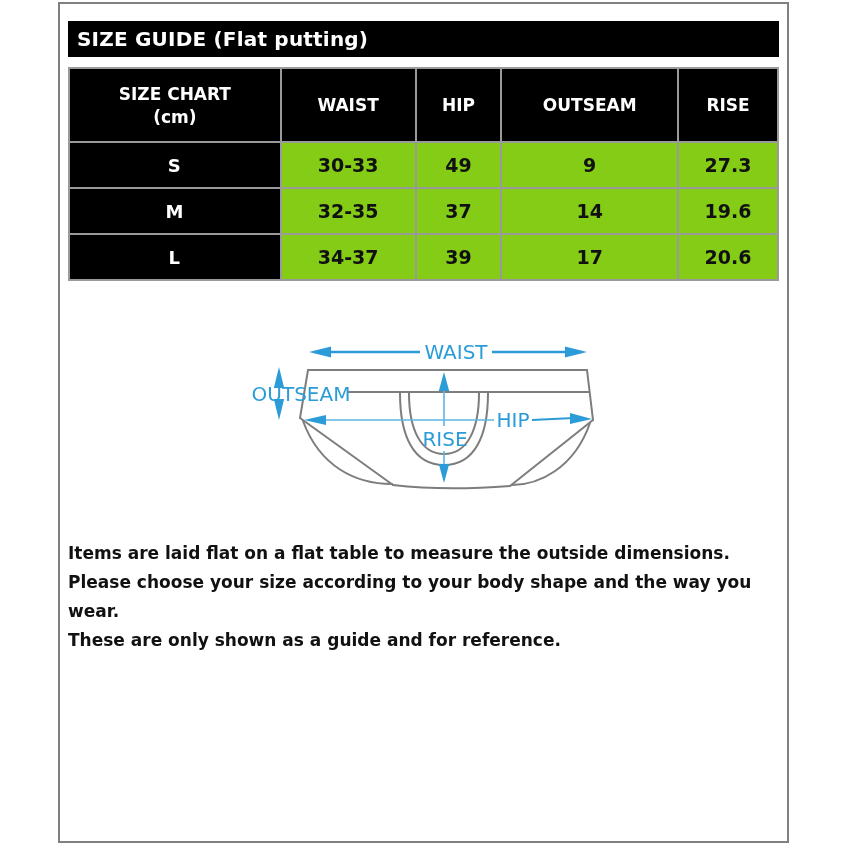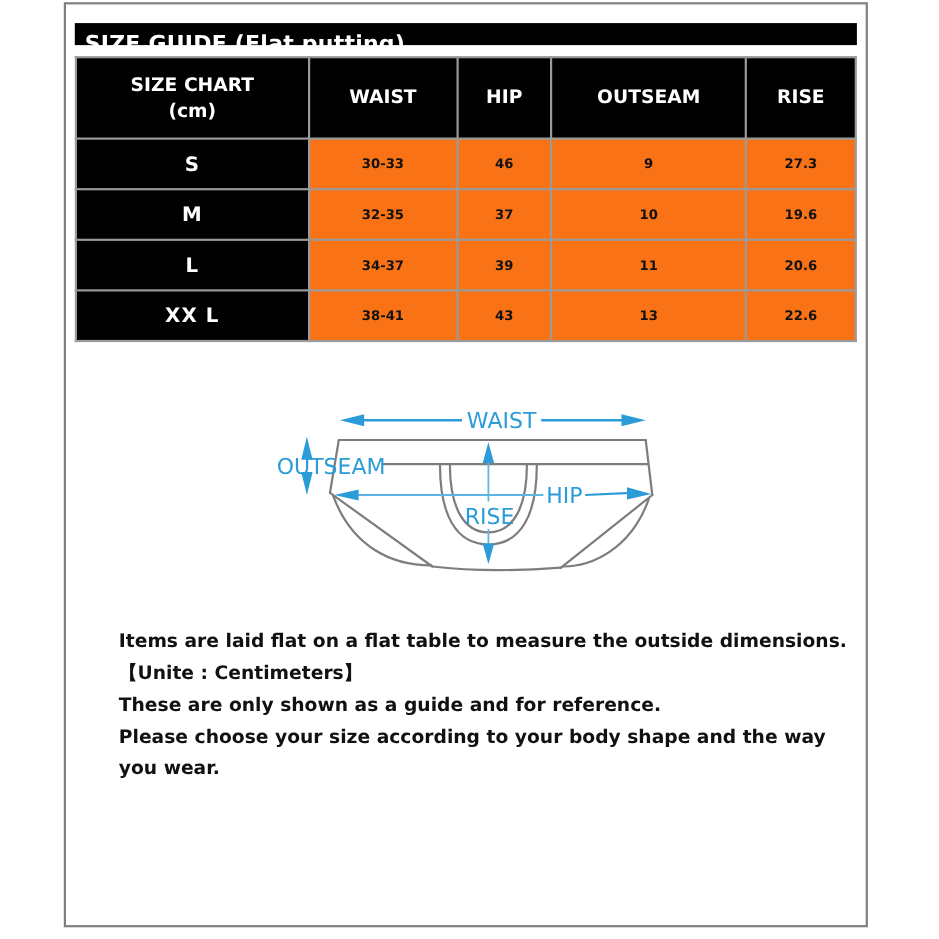--- a/index.html
+++ b/index.html
@@ -6,41 +6,41 @@
   .page {
     position:relative; width:854px; height:854px; background:#ffffff;
     font-family:"DejaVu Sans","Liberation Sans",sans-serif;
   }
   .frame {
     position:absolute; left:58px; top:2px; width:731px; height:841px;
     border:2px solid #808080; background:#ffffff; box-sizing:border-box;
     padding:17px 8px 0 8px;
   }
   .title-bar {
-    background:#000000; color:#ffffff; height:20px; line-height:36px;
+    background:#000000; color:#ffffff; height:36px; line-height:36px;
     font-size:20px; font-weight:bold; padding-left:9px; letter-spacing:0.2px;
   }
   table.size-table {
     width:100%; border-collapse:collapse; margin-top:10px;
     table-layout:fixed;
   }
   table.size-table td, table.size-table th {
     border:2px solid #9a9a9a; text-align:center; vertical-align:middle;
     font-weight:bold; padding:0;
   }
   .hdr { background:#000000; color:#ffffff; font-size:17px; }
   tr.header-row td { height:72px; }
   tr.data-row td { height:44px; }
   .black-cell { background:#000000; color:#ffffff; font-size:18px; letter-spacing:1px; }
-  .data-cell { background:#f97316; color:#111111; font-size:12px; }
+  .data-cell { background:#84cc16; color:#111111; font-size:19px; }
   .col1 { width:30%; } .col2 { width:19%; } .col3 { width:12%; }
   .col4 { width:25%; } .col5 { width:14%; }
   .hdr .sub { display:block; margin-top:3px; }
   .diagram-wrap { margin-top:44px; height:200px; }
-  .notes { margin-top:14px; color:#111111; font-size:17px; font-weight:bold; line-height:29px;margin-left:40px; }
+  .notes { margin-top:14px; color:#111111; font-size:17px; font-weight:bold; line-height:29px; }
   .notes p { margin:0; }
   svg text {
     font-family:"DejaVu Sans","Liberation Sans",sans-serif;
     fill:#2b9cd8; font-size:20px;
   }
 </style>
 </head>
 <body>
 
 <div class="page">
@@ -56,44 +56,37 @@
             <span class="sub">(cm)</span>
           </td>
           <td class="hdr col2">WAIST</td>
           <td class="hdr col3">HIP</td>
           <td class="hdr col4">OUTSEAM</td>
           <td class="hdr col5">RISE</td>
         </tr>
         <tr class="data-row">
           <td class="black-cell">S</td>
           <td class="data-cell">30-33</td>
-          <td class="data-cell">46</td>
+          <td class="data-cell">49</td>
           <td class="data-cell">9</td>
           <td class="data-cell">27.3</td>
         </tr>
         <tr class="data-row">
           <td class="black-cell">M</td>
           <td class="data-cell">32-35</td>
           <td class="data-cell">37</td>
-          <td class="data-cell">10</td>
+          <td class="data-cell">14</td>
           <td class="data-cell">19.6</td>
         </tr>
         <tr class="data-row">
           <td class="black-cell">L</td>
           <td class="data-cell">34-37</td>
           <td class="data-cell">39</td>
-          <td class="data-cell">11</td>
+          <td class="data-cell">17</td>
           <td class="data-cell">20.6</td>
-        </tr>
-        <tr class="data-row">
-          <td class="black-cell">XX L</td>
-          <td class="data-cell">38-41</td>
-          <td class="data-cell">43</td>
-          <td class="data-cell">13</td>
-          <td class="data-cell">22.6</td>
         </tr>
       </tbody>
     </table>
 
     <div class="diagram-wrap">
       <svg width="718" height="200" viewBox="0 0 718 200">
 
         <g stroke="#7d7d7d" stroke-width="2" fill="none" stroke-linecap="round">
           <path d="M 240,45 L 519,45"></path>
           <path d="M 240,45 L 232,93"></path>
@@ -135,19 +128,18 @@
           <line x1="376" y1="126" x2="376" y2="143" stroke="#5fb5e2" stroke-width="1.6"></line>
           <polygon points="376,47 370.8,66 381.2,66" fill="#2b9cd8"></polygon>
           <polygon points="376,158 370.8,139 381.2,139" fill="#2b9cd8"></polygon>
           <text x="377" y="121" text-anchor="middle">RISE</text>
         </g>
       </svg>
     </div>
 
     <div class="notes">
       <p>Items are laid flat on a flat table to measure the outside dimensions.</p>
-      <p>【Unite : Centimeters】</p>
+      <p>Please choose your size according to your body shape and the way you wear.</p>
       <p>These are only shown as a guide and for reference.</p>
-      <p>Please choose your size according to your body shape and the way you wear.</p>
     </div>
 
   </div>
 </div>
 
 </body></html>

